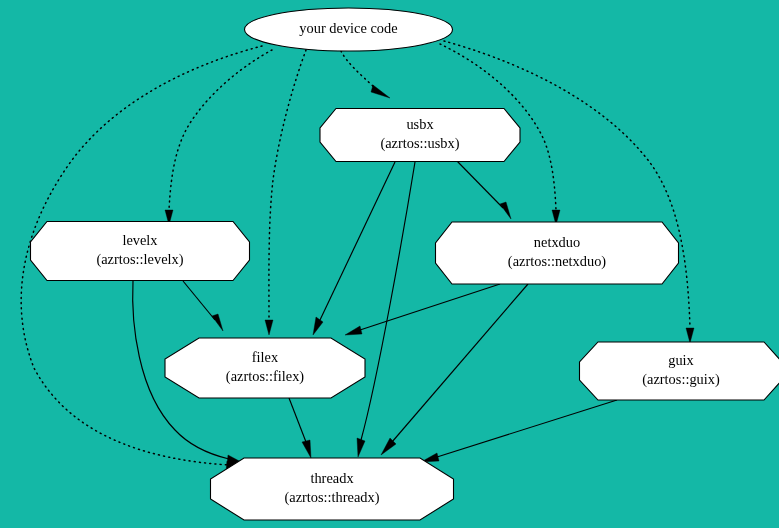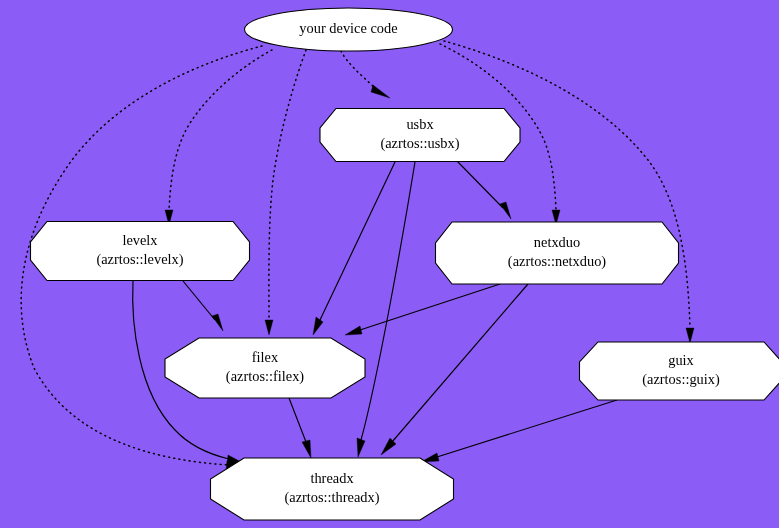--- a/index.html
+++ b/index.html
@@ -1,19 +1,19 @@
 <!DOCTYPE html>
 <html><head>
 <meta charset="utf-8">
 <style>
   html,body{margin:0;padding:0;background:#ffffff;}
   #stage{
     position:relative;
     width:779px;height:528px;
-    background:#8b5cf6;
+    background:#14b8a6;
     font-family:"Liberation Serif","DejaVu Serif",serif;
     overflow:hidden;
   }
   #graph-svg{position:absolute;left:0;top:0;width:779px;height:528px;display:block;}
   .node-shape{fill:#ffffff;stroke:#000000;stroke-width:1.1;}
   .node-shape.root{stroke-width:1.1;}
   .node-label{
     font-family:"Liberation Serif","DejaVu Serif",serif;
     font-size:14.4px;
     fill:#000000;

